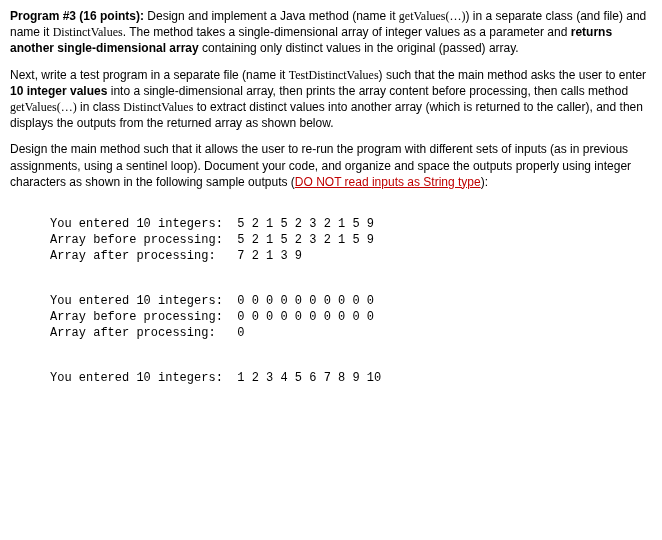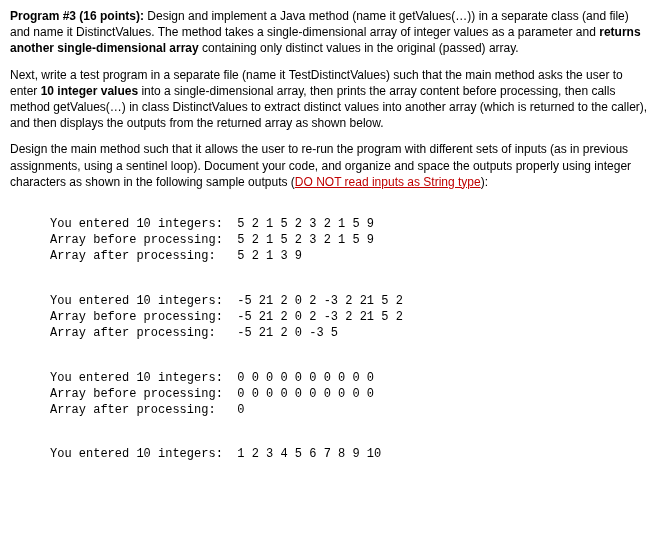--- a/index.html
+++ b/index.html
@@ -9,21 +9,21 @@
     margin: 0;
     padding: 8px 10px;
     width: 662px;
     box-sizing: border-box;
     line-height: 1.35;
   }
   .title-underline {
     font-weight: bold;
   }
   .code {
-    font-family: Liberation Sans, sans-serif;
+    font-family: Liberation Serif, serif;
   }
   .warn {
     color: #c00000;
     text-decoration: underline;
   }
   p {
     margin: 0 0 10px 0;
   }
   .samples {
     font-family: "Courier New", monospace;
@@ -47,23 +47,20 @@
   <span>Next, write a test program in a separate file (name it </span><span class="code">TestDistinctValues</span><span>) such that the main method asks the user to enter </span><span class="title-underline">10 integer values</span><span> into a single-dimensional array, then prints the array content before processing, then calls method </span><span class="code">getValues(…)</span><span> in class </span><span class="code">DistinctValues</span><span> to extract distinct values into another array (which is returned to the caller), and then displays the outputs from the returned array as shown below.</span>
 </p>
 
 <p>
   <span>Design the main method such that it allows the user to re-run the program with different sets of inputs (as in previous assignments, using a sentinel loop). Document your code, and organize and space the outputs properly using integer characters as shown in the following sample outputs (</span><span class="warn">DO NOT read inputs as String type</span><span>):</span>
 </p>
 
 <div class="samples">
 <div class="block"><span>You entered 10 integers:</span><span>  5 2 1 5 2 3 2 1 5 9</span>
 <span>Array before processing:</span><span>  5 2 1 5 2 3 2 1 5 9</span>
-<span>Array after processing:</span><span>   5 2 1 3 9</span></div>
-<div class="block"><span>You entered 10 integers:</span><span>  -5 21 2 0 2 -3 2 21 5 2</span>
-<span>Array before processing:</span><span>  -5 21 2 0 2 -3 2 21 5 2</span>
-<span>Array after processing:</span><span>   -5 21 2 0 -3 5</span></div>
+<span>Array after processing:</span><span>   7 2 1 3 9</span></div>
 <div class="block"><span>You entered 10 integers:</span><span>  0 0 0 0 0 0 0 0 0 0</span>
 <span>Array before processing:</span><span>  0 0 0 0 0 0 0 0 0 0</span>
 <span>Array after processing:</span><span>   0</span></div>
 <div class="block"><span>You entered 10 integers:</span><span>  1 2 3 4 5 6 7 8 9 10</span>
 
 </div>
 </div>
 
 </body></html>

